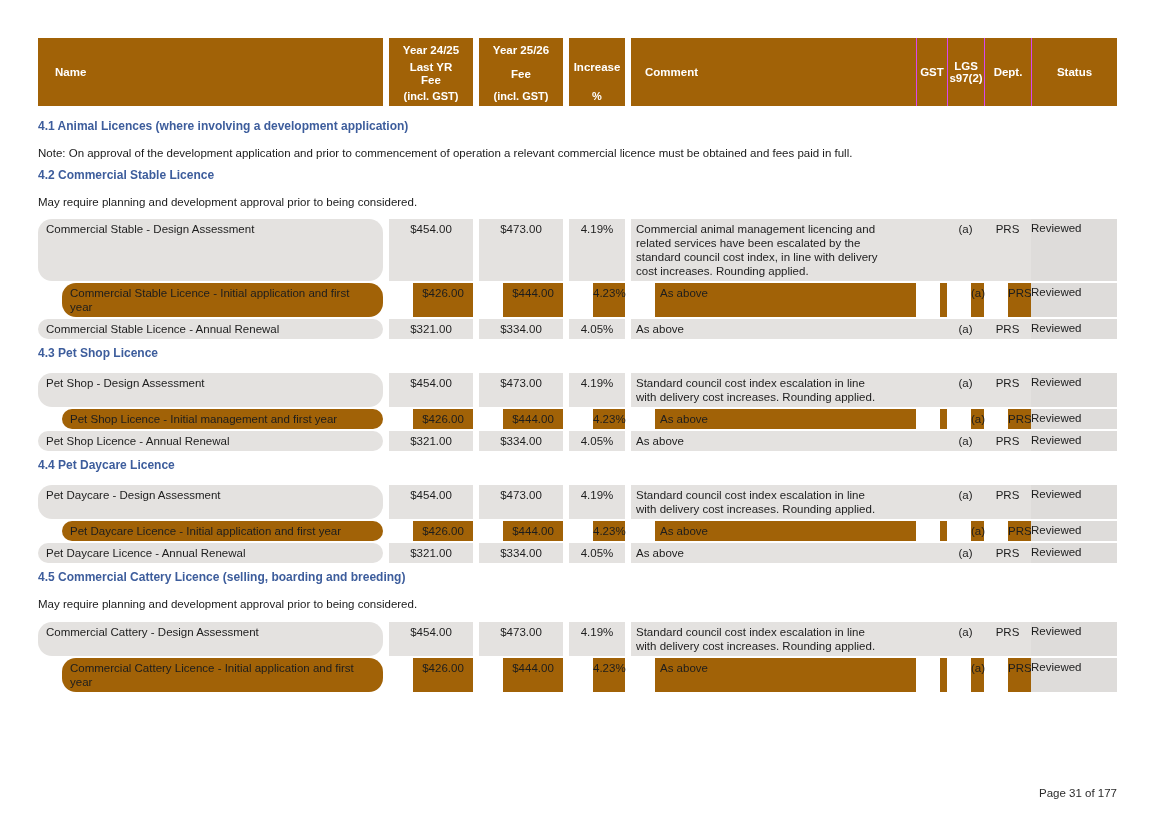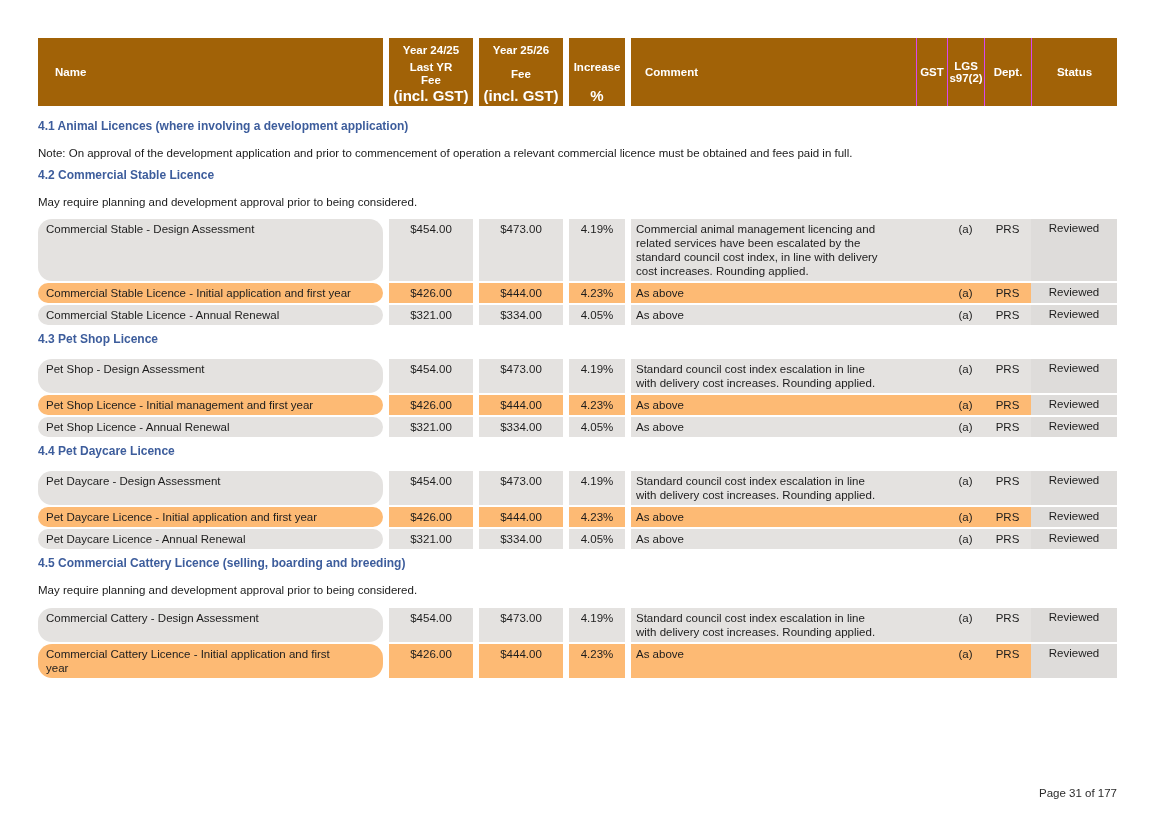--- a/index.html
+++ b/index.html
@@ -15,38 +15,38 @@
   }
   
   .thead{height:68px;margin-bottom:10px;color:#ffffff;font-weight:700;font-size:11.5px;}
   .thead .hc{background:#a16207;display:flex;box-sizing:border-box;}
   .hc.name{align-items:center;padding-left:17px;}
   .hc.comment{align-items:center;padding-left:14px;}
   .hc.center{align-items:center;justify-content:center;text-align:center;line-height:12px;}
   .stack{flex-direction:column;justify-content:space-between;align-items:center;
          padding:6px 0 5px;text-align:center;line-height:13px;}
   .stack .mid{display:flex;flex-direction:column;align-items:center;line-height:13px;}
-  .sub{font-size:15px;line-height:10px;}
+  .sub{font-size:11px;line-height:10px;}
   .hc.sep{border-left:1px solid #d946ef;}
   .hgap{background:transparent;}
   
   .section-title{margin:4px 0 0;font-size:12px;line-height:20px;font-weight:700;color:#3d5d9c;}
   .section-note{margin:11px 0 0;font-size:11.5px;line-height:13.5px;color:#1a1a1a;}
   .sec-table{margin-top:10px;}
   
   .trow{font-size:11.5px;line-height:14px;color:#1d1d1d;}
   .trow + .trow{margin-top:2px;}
   .cell{box-sizing:border-box;padding-top:3px;padding-bottom:3px;min-height:20px;}
   .cell.name{padding:3px 10px 3px 8px;white-space:pre-line;border-radius:14px;}
   .cell.money,.cell.inc{text-align:center;}
   .cell.comment{padding:3px 2px 3px 5px;white-space:pre-line;}
   .cell.gst,.cell.lgs,.cell.dept{text-align:center;}
-  .cell.status{text-align:center;background:#dedcda;padding-top:2px;}
+  .cell.status{background:#dedcda;padding-top:2px;}
   .trow.odd  .cell:not(.status){background:#e4e2e0;}
-  .trow.even .cell:not(.status){background:#fdba74;}
+  .trow.even .cell:not(.status){background:#a16207;margin-left:24px;}
   .gapc{background:transparent;}
   
   .footer{position:absolute;top:787px;right:38px;font-size:11.5px;color:#2b2b2b;}
 </style>
 </head>
 <body>
 
 <div class="content">
 
   <div class="thead grid">

